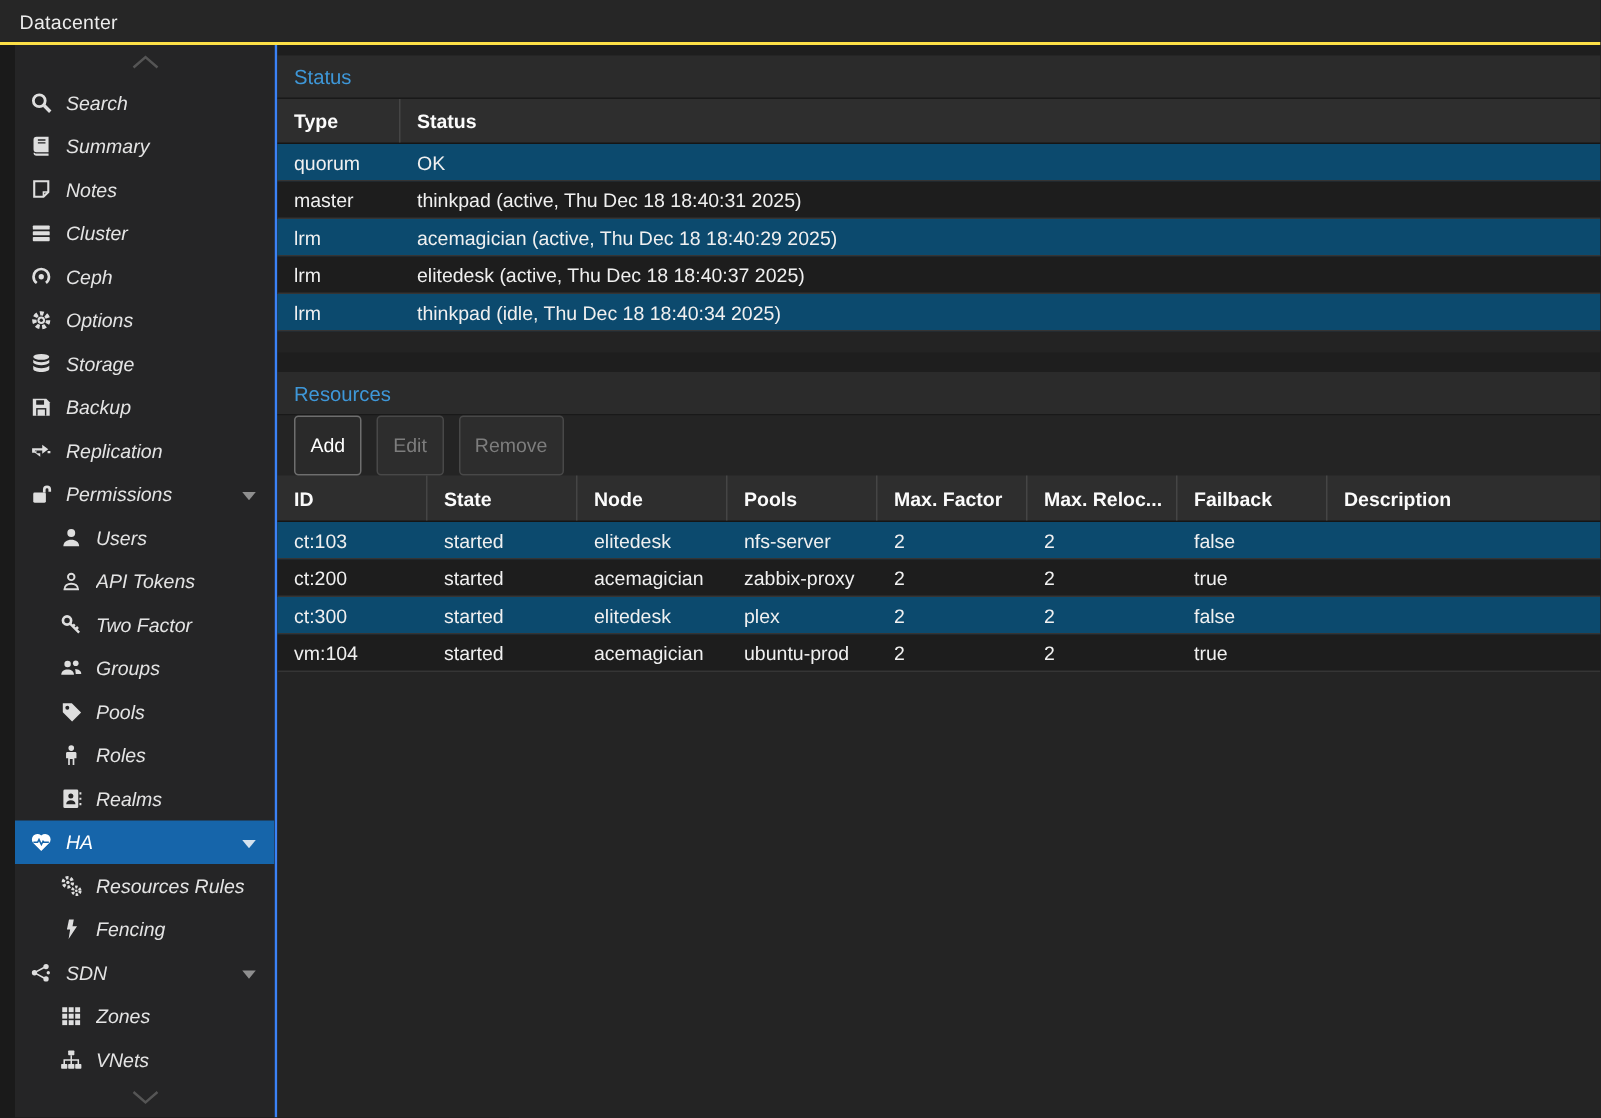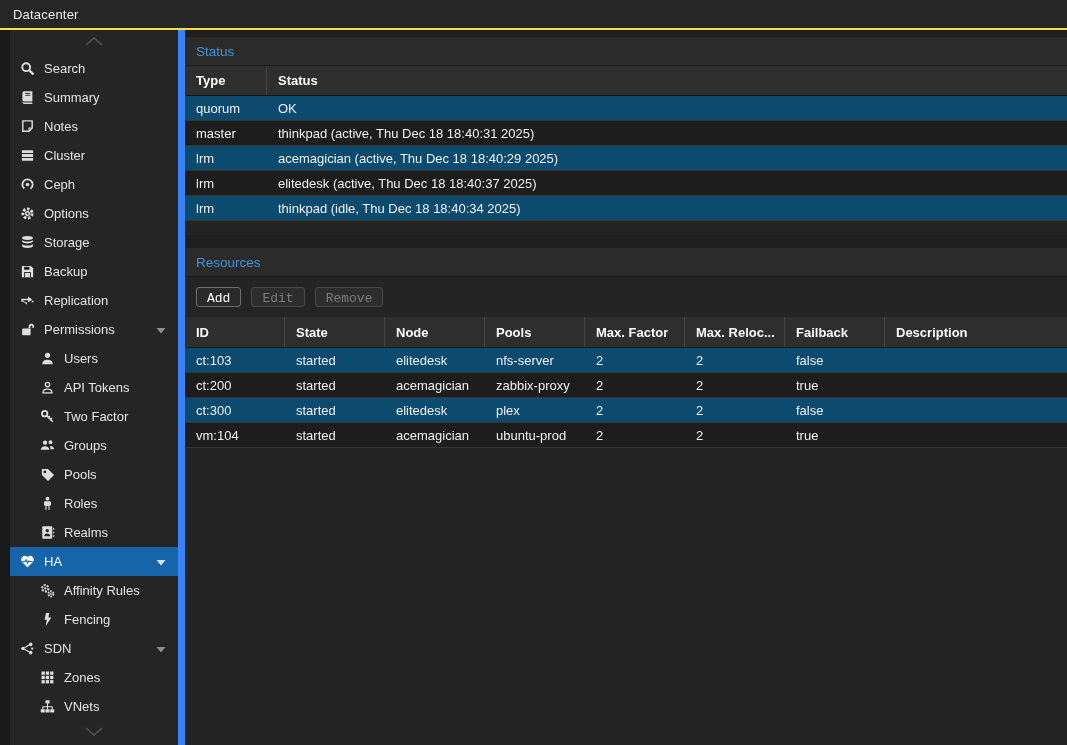--- a/index.html
+++ b/index.html
@@ -14,21 +14,21 @@
   .topbar {
     height:30px; background:#262626; border-bottom:2px solid #fde047;
     display:flex; align-items:center; padding-left:13px; flex:0 0 auto;
   }
   .topbar .title { color:#ececec; font-size:13px; letter-spacing:.2px; }
 
   
   .content { flex:1; display:flex; min-height:0; }
 
   
-  .sidebar { width:185px; flex:0 0 auto; display:flex; border-right:7px solid #3b82f6; background:#1a1a1a; }
+  .sidebar { width:185px; flex:0 0 auto; display:flex; border-right:2px solid #3b82f6; background:#1a1a1a;font-style:italic; }
   .gutter { width:10px; background:#1a1a1a; }
   .tree { flex:1; background:#252526; position:relative; display:flex; flex-direction:column; }
   .scroll-ind { height:24px; display:flex; align-items:center; justify-content:center; color:#555; flex:0 0 auto; cursor:pointer; }
   .scroll-ind svg { width:22px; height:14px; }
   .tree-items { flex:1; overflow:hidden; }
   .tree-item {
     height:29px; display:flex; align-items:center; padding-left:9px;
     cursor:pointer; white-space:nowrap; color:#e4e4e4; --ibg:#252526;
   }
   .tree-item.lvl1 { padding-left:29px; }
@@ -68,23 +68,23 @@
   .grid-row.even { background:#1d1d1d; }
   .grid-row .cell {
     display:flex; align-items:center; padding:0 11px;
     color:#f0f0f0; overflow:hidden; white-space:nowrap;
   }
   .empty-strip { height:14px; background:#232323; }
 
   
   .toolbar { height:40px; background:#242424; display:flex; align-items:center; padding-left:11px; gap:10px; }
   .btn {
-    height:20px; padding:0 10px; background:#2a2a2a; color:#fff;
+    height:40px; padding:0 10px; background:#2a2a2a; color:#fff;
     border:1px solid #6e6e6e; border-radius:3px; font-size:13px;
-    font-family:Liberation Mono, monospace; cursor:pointer; line-height:22px;text-align:center;
+    font-family:Liberation Sans, sans-serif; cursor:pointer; line-height:22px;text-align:center;
   }
   .btn.disabled { color:#7d7d7d; border-color:#484848; background:#2d2d2d; cursor:default; }
 
   .main-rest { flex:1; background:#242424; }
 </style>
 </head>
 <body>
 
 <div class="app">
 
@@ -290,21 +290,21 @@
             </div>
             <div class="tree-item lvl1">
               <span class="ticon">
                 <svg viewBox="0 0 16 16">
                   <circle cx="5.6" cy="5.6" r="3.3" fill="none" stroke="currentColor" stroke-width="2.3" stroke-dasharray="2 1.4"></circle>
                   <circle cx="5.6" cy="5.6" r="1.2" fill="currentColor"></circle>
                   <circle cx="11.6" cy="11.6" r="2.7" fill="none" stroke="currentColor" stroke-width="2.1" stroke-dasharray="1.7 1.2"></circle>
                   <circle cx="11.6" cy="11.6" r="1" fill="currentColor"></circle>
                 </svg>
               </span>
-              <span class="tlabel">Affinity Rules</span>
+              <span class="tlabel">Resources Rules</span>
             </div>
             <div class="tree-item lvl1">
               <span class="ticon">
                 <svg viewBox="0 0 16 16" fill="currentColor">
                   <path d="M9.8 1H6.4L4.9 8.2h2.3L6.1 15l6-9.2H8.9z"></path>
                 </svg>
               </span>
               <span class="tlabel">Fencing</span>
             </div>
             <div class="tree-item">

